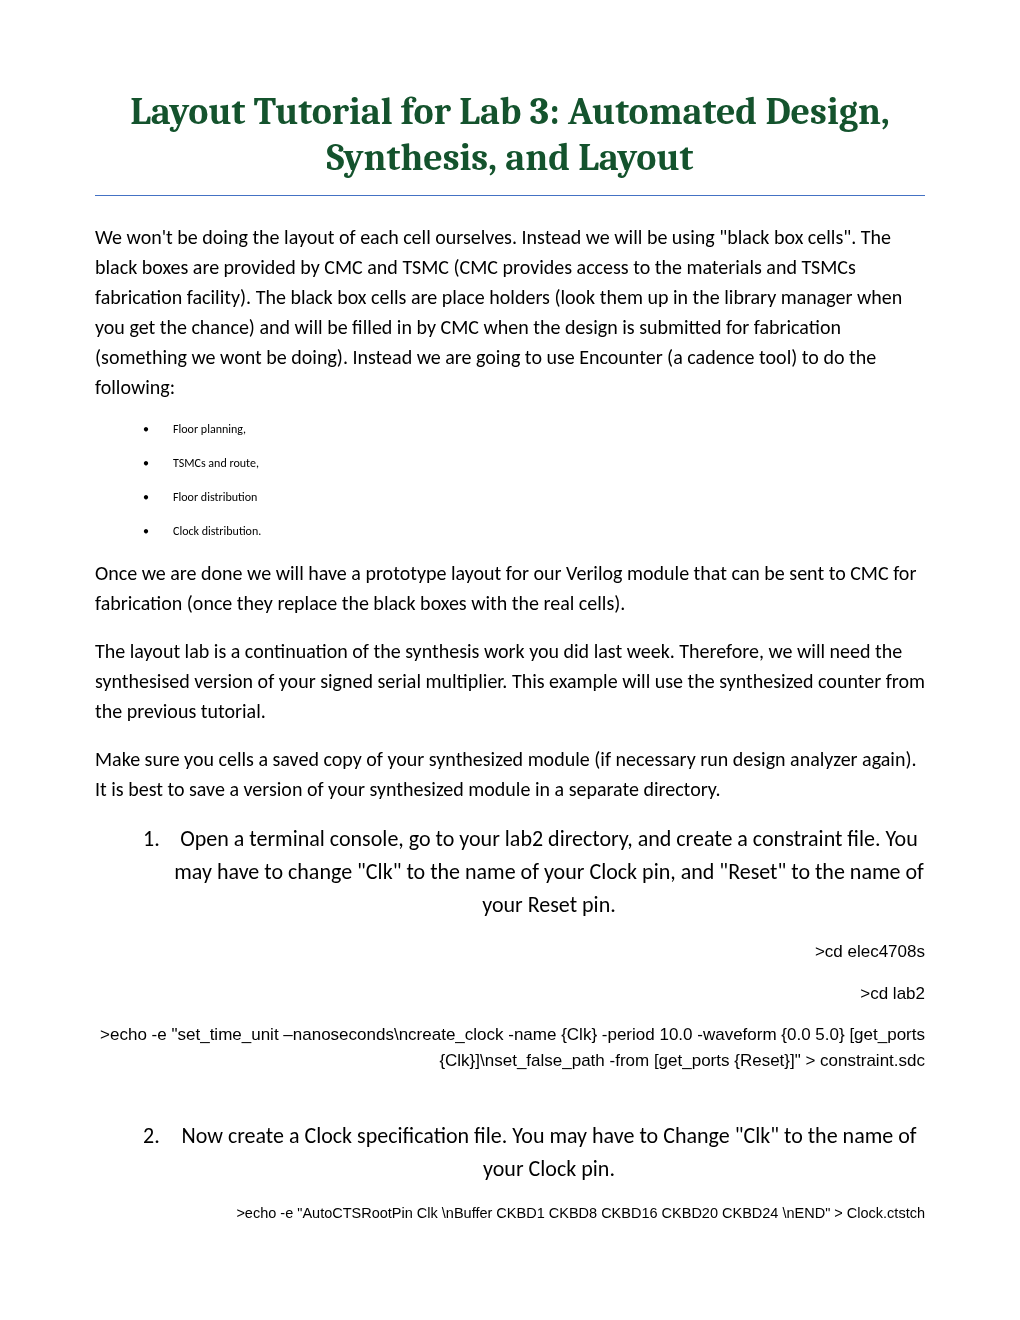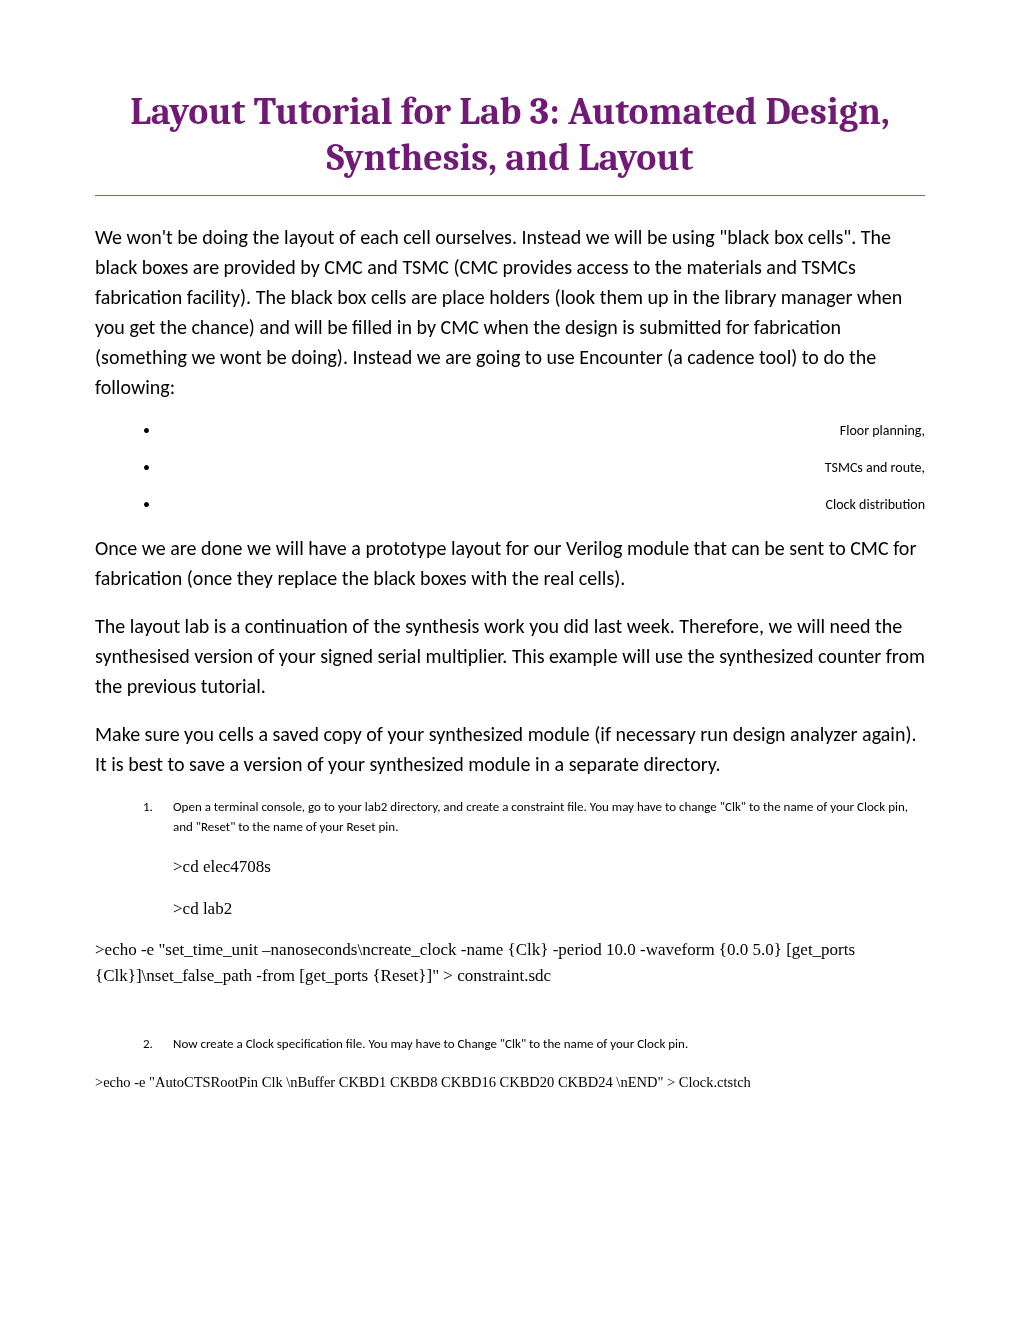--- a/index.html
+++ b/index.html
@@ -5,93 +5,95 @@
   * { margin: 0; padding: 0; box-sizing: border-box; }
   html, body { width: 1020px; height: 1320px; background: #fff; }
   body {
     font-family: Calibri, "Segoe UI", Arial, sans-serif;
     color: #000;
     padding: 90px 95px 80px 95px;
   }
   h1 {
     font-family: Cambria, Georgia, "Times New Roman", serif;
     font-weight: 700;
-    color: #701a75;
+    color: #14532d;
     font-size: 38px;
     text-align: center;
     line-height: 1.2;
     padding-bottom: 14px;
     border-bottom: 1px solid #4472c4;
     margin-bottom: 26px;
   }
   p.body {
     font-size: 20px;
     line-height: 1.5;
     margin-bottom: 18px;
   }
   ul.bullets {
     list-style: none;
     margin: 0 0 18px 0;
   }
   ul.bullets li {
-    font-size: 14px;
+    font-size: 12px;
     line-height: 1.5;
     padding-left: 78px;
     position: relative;
     margin-bottom: 16px;
-    text-align: right;
   }
   ul.bullets li::before {
     content: "•";
     position: absolute;
     left: 48px;
     top: 0;
   }
   ol.steps {
     list-style: none;
     counter-reset: step;
     margin: 0;
   }
   ol.steps > li {
     counter-increment: step;
-    font-size: 13px;
+    font-size: 22px;
     line-height: 1.5;
     padding-left: 78px;
     position: relative;
     margin-bottom: 18px;
+    text-align: center;
   }
   ol.steps > li::before {
     content: counter(step) ".";
     position: absolute;
     left: 48px;
     top: 0;
   }
   .mono {
-    font-family: Liberation Serif, serif;
+    font-family: Liberation Sans, sans-serif;
     font-size: 17px;
     line-height: 1.5;
     margin-bottom: 16px;
+    text-align: right;
   }
   .mono.indent { padding-left: 78px; }
   .mono.small {
     font-size: 14.5px;
   }
   .gap { height: 30px; }
 </style>
 </head>
 <body>
 
 <h1>Layout Tutorial for Lab 3: Automated Design, Synthesis, and Layout</h1>
 
 <p class="body">We won't be doing the layout of each cell ourselves. Instead we will be using "black box cells". The black boxes are provided by CMC and TSMC (CMC provides access to the materials and TSMCs fabrication facility). The black box cells are place holders (look them up in the library manager when you get the chance) and will be filled in by CMC when the design is submitted for fabrication (something we wont be doing). Instead we are going to use Encounter (a cadence tool) to do the following:</p>
 
 <ul class="bullets">
   <li>Floor planning,</li>
   <li>TSMCs and route,</li>
-  <li>Clock distribution</li>
+  <li>Floor distribution</li>
+  <li>Clock distribution.</li>
 </ul>
 
 <p class="body">Once we are done we will have a prototype layout for our Verilog module that can be sent to CMC for fabrication (once they replace the black boxes with the real cells).</p>
 <p class="body">The layout lab is a continuation of the synthesis work you did last week. Therefore, we will need the synthesised version of your signed serial multiplier. This example will use the synthesized counter from the previous tutorial.</p>
 <p class="body">Make sure you cells a saved copy of your synthesized module (if necessary run design analyzer again). It is best to save a version of your synthesized module in a separate directory.</p>
 
 <ol class="steps">
   <li>
     <span>Open a terminal console, go to your lab2 directory, and create a constraint file. You may have to change "Clk" to the name of your Clock pin, and "Reset" to the name of your Reset pin.</span>
   </li>

